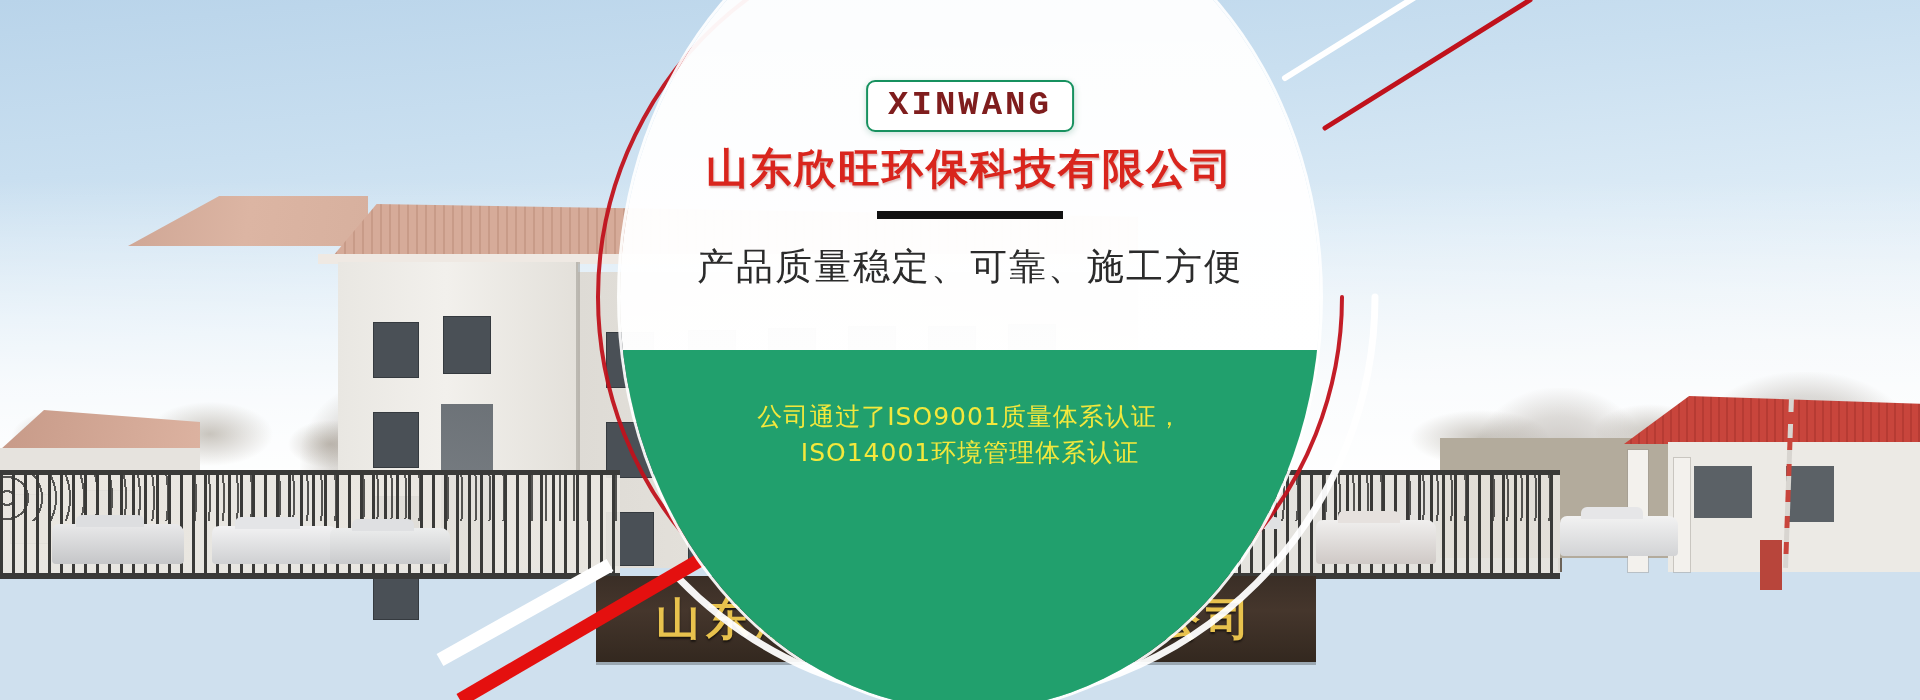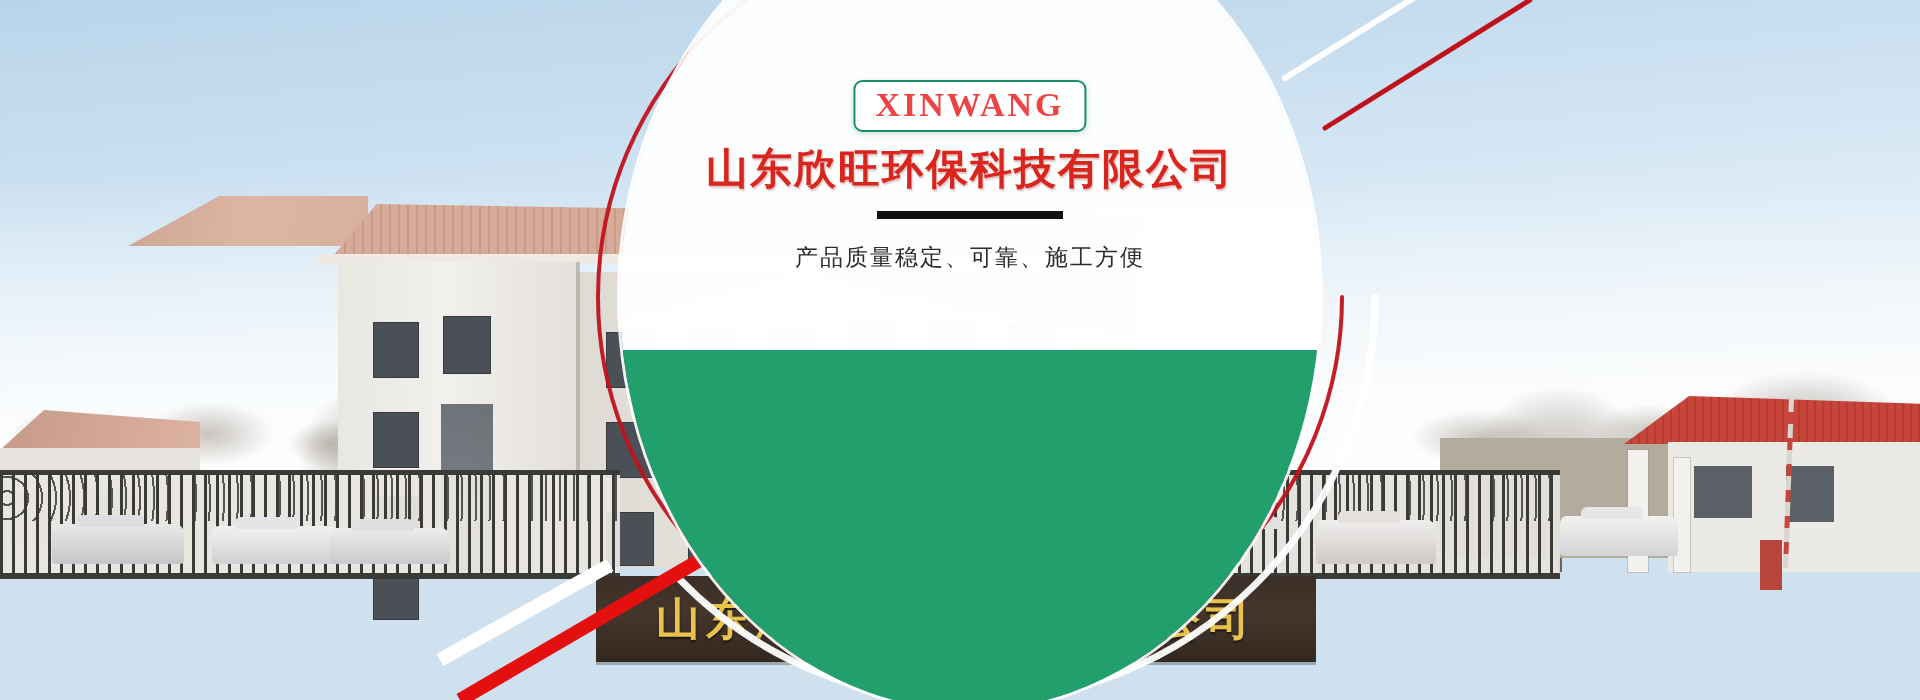--- a/index.html
+++ b/index.html
@@ -123,37 +123,37 @@
 
   .content{position:absolute;left:620px;top:-116px;width:700px;height:826px;}
 
   .badge{
     position:absolute;left:50%;top:196px;transform:translateX(-50%);
     padding:6px 20px 8px;border:2px solid #17915f;border-radius:9px;
     background:rgba(255,255,255,.96);
     box-shadow:0 2px 6px rgba(24,120,80,.22);
   }
   .badge span{
-    display:block;font-size:34px;font-weight:700;letter-spacing:3px;color:#ef4444;
-    line-height:1;font-family:Liberation Serif, serif;
+    display:block;font-size:34px;font-weight:700;letter-spacing:3px;color:#7f1d1d;
+    line-height:1;font-family:Liberation Mono, monospace;
   }
 
   .company{
     position:absolute;left:0;right:0;top:257px;text-align:center;
     font-size:42px;font-weight:700;letter-spacing:2px;color:#d9251d;
     font-family:"DejaVu Sans","Liberation Sans",sans-serif;
     text-shadow:1px 2px 2px rgba(120,20,15,.28);white-space:nowrap;
   }
 
   .divider{position:absolute;left:50%;top:327px;transform:translateX(-50%);
     width:186px;height:8px;background:#111;}
 
   .tagline{
     position:absolute;left:0;right:0;top:358px;text-align:center;
-    font-size:23px;letter-spacing:2px;color:#2b2b2b;font-weight:400;
+    font-size:37px;letter-spacing:2px;color:#2b2b2b;font-weight:400;
     font-family:"DejaVu Sans","Liberation Sans",sans-serif;white-space:nowrap;
   }
 
   .slogan{
     position:absolute;left:0;right:0;top:435px;text-align:center;
     font-size:46px;font-weight:700;letter-spacing:3px;color:#ffe21f;
     font-family:"DejaVu Sans","Liberation Sans",sans-serif;white-space:nowrap;
     text-shadow:2px 3px 0 rgba(150,90,0,.40), -1px -1px 0 rgba(255,255,255,.25);
   }
 
@@ -302,16 +302,20 @@
       <span>XINWANG</span>
     </div>
 
     <div class="company">山东欣旺环保科技有限公司</div>
 
     <div class="divider"></div>
 
     <div class="tagline">产品质量稳定、可靠、施工方便</div>
 
 
+    <div class="certs">
+      <div>公司通过了ISO9001质量体系认证，</div>
+      <div>ISO14001环境管理体系认证</div>
+    </div>
 
   </div>
 
 </div>
 
 </body></html>

